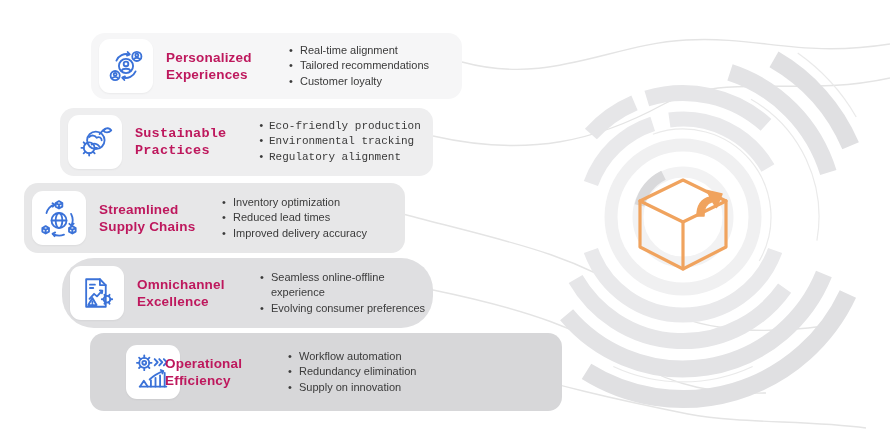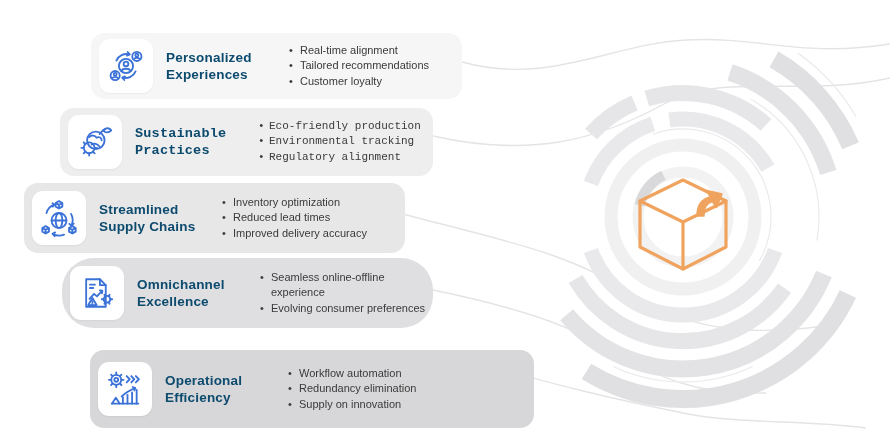--- a/index.html
+++ b/index.html
@@ -11,33 +11,33 @@
   .card{
     position:absolute;display:flex;align-items:center;border-radius:14px;
   }
   .tile{
     width:54px;height:54px;border-radius:11px;background:#ffffff;flex:0 0 54px;
     margin-left:8px;display:flex;align-items:center;justify-content:center;
     box-shadow:0 1px 2px rgba(0,0,0,0.05);
   }
   .title{
     position:absolute;left:75px;width:115px;
-    color:#0c4a6e;font-weight:bold;font-size:13.5px;line-height:17.5px;letter-spacing:.2px;
+    color:#be185d;font-weight:bold;font-size:13.5px;line-height:17.5px;letter-spacing:.2px;
   }
   .bullets{
     position:absolute;left:198px;width:168px;list-style:none;margin:0;padding:0;
     color:#3a3a3a;font-size:11px;line-height:15.2px;
   }
   .bullets li{display:flex;}
   .bullets .dot{flex:0 0 11px;color:#3a3a3a;}
   .c1{left:91px;top:33px;width:371px;height:66px;background:#f6f6f7;}
   .c2{left:60px;top:108px;width:373px;height:68px;background:#eeeeef;font-family:Liberation Mono, monospace;}
   .c3{left:24px;top:183px;width:381px;height:70px;background:#e7e7e8;}
   .c4{left:62px;top:258px;width:371px;height:70px;background:#dfdfe1;border-radius:32px;}
-  .c5{left:90px;top:350px;width:444px;height:78px;background:#d7d7d9;}
+  .c5{left:90px;top:333px;width:444px;height:78px;background:#d7d7d9;padding-left:28px;}
   .icon-blue{stroke:#3B72D8;fill:none;stroke-width:2.2;stroke-linecap:round;stroke-linejoin:round;}
 </style>
 </head>
 <body>
 
 <div class="canvas">
 
   <svg class="bg-svg" viewBox="0 0 890 438">
 
     <g fill="none" stroke="#e4e4e4" stroke-width="1.4">

